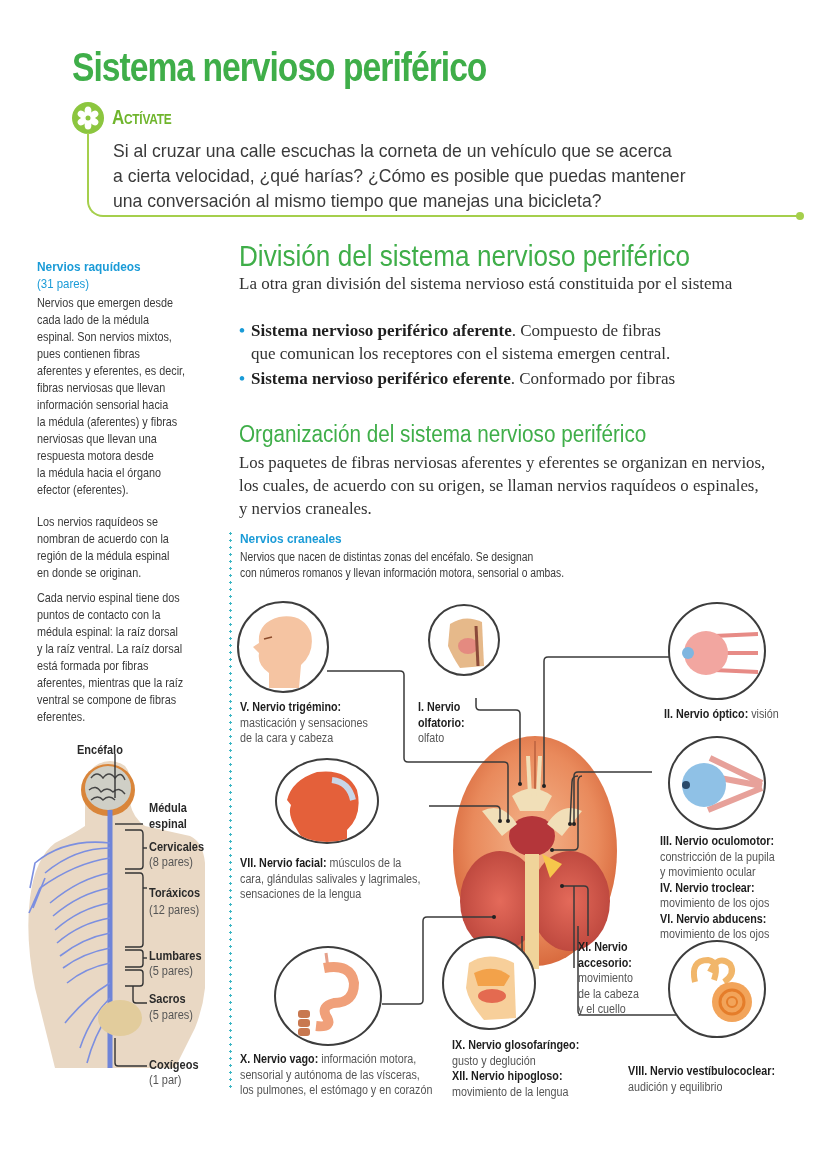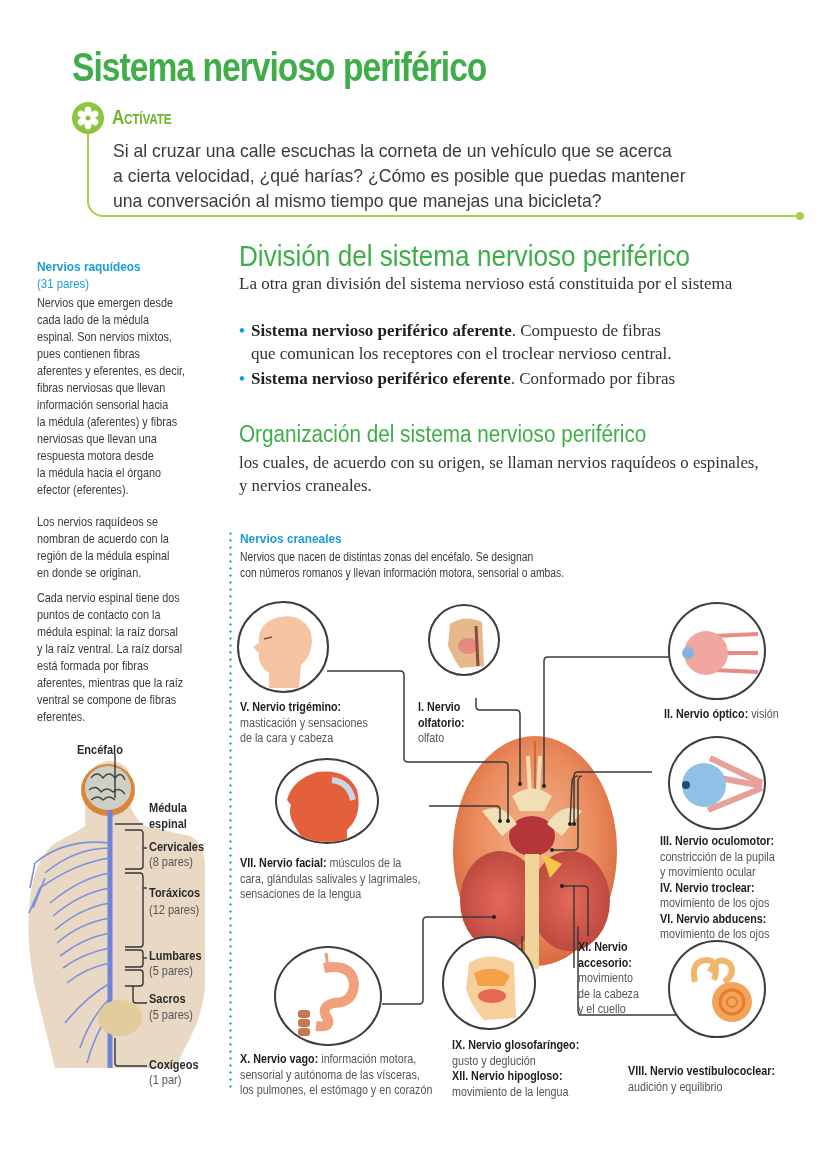--- a/index.html
+++ b/index.html
@@ -198,29 +198,30 @@
 
 <div class="dotted-rule"></div>
 
 <div class="h2 big">División del sistema nervioso periférico</div>
 <div class="para serif" style="top:272px">
   <div>La otra gran división del sistema nervioso está constituida por el sistema</div>
 </div>
 <div class="bullet serif" style="top:319px">
   <span class="dot">•</span>
   <div><b>Sistema nervioso periférico aferente</b><span>. Compuesto de fibras</span></div>
-  <div>que comunican los receptores con el troclear nervioso central.</div>
+  <div>que comunican los receptores con el sistema emergen central.</div>
 </div>
 <div class="bullet serif" style="top:367px">
   <span class="dot">•</span>
   <div><b>Sistema nervioso periférico eferente</b><span>. Conformado por fibras</span></div>
 </div>
 
 <div class="h2 mid">Organización del sistema nervioso periférico</div>
 <div class="para serif" style="top:451px; font-size:16.8px">
+  <div>Los paquetes de fibras nerviosas aferentes y eferentes se organizan en nervios,</div>
   <div>los cuales, de acuerdo con su origen, se llaman nervios raquídeos o espinales,</div>
   <div>y nervios craneales.</div>
 </div>
 
 <div class="cran-title">Nervios craneales</div>
 <div class="cran-desc">
   <div>Nervios que nacen de distintas zonas del encéfalo. Se designan</div>
   <div>con números romanos y llevan información motora, sensorial o ambas.</div>
 </div>
 

